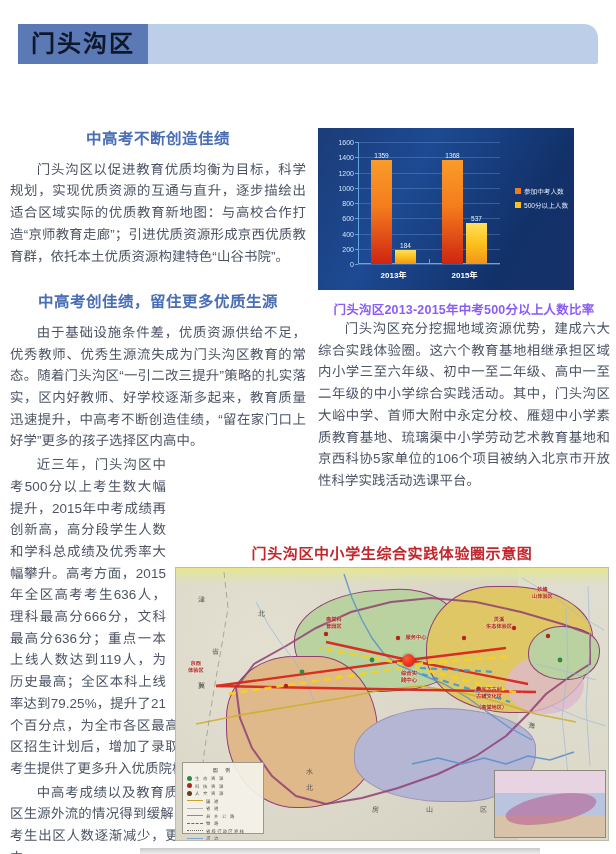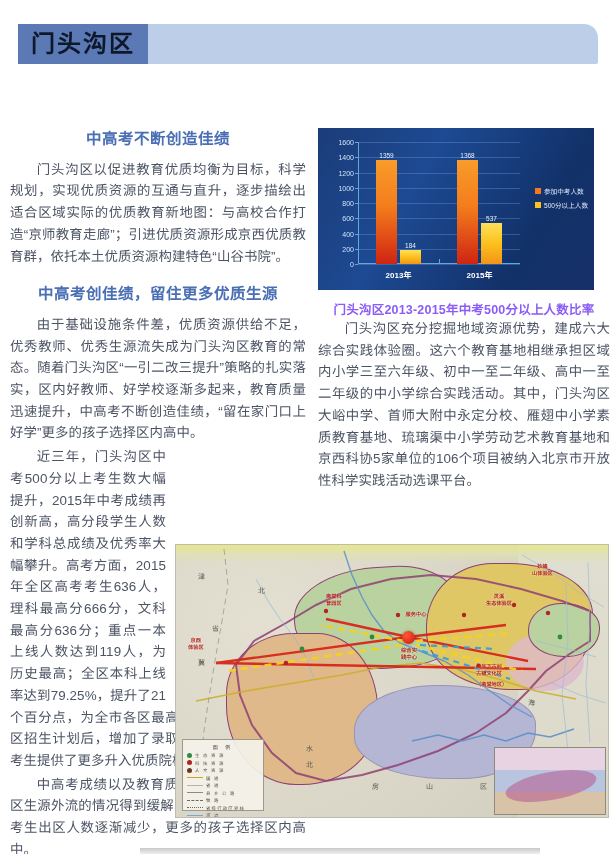--- a/index.html
+++ b/index.html
@@ -35,21 +35,21 @@
   .col-right{
     position:absolute;left:318px;top:128px;width:292px;
   }
 
   h2.sec{
     color:#4a6fb5;font-size:15.5px;font-weight:bold;
     text-align:center;margin:0 0 9px 0;line-height:1.4;
     letter-spacing:.5px;
   }
   h2.sec.first{margin-top:0;}
-  h2.sec.tight{margin-top:16px;}
+  h2.sec.tight{margin-top:24px;}
 
   p.body{
     margin:0 0 2px 0;
     color:#4c5464;
     font-size:13.4px;
     line-height:1.62;
     text-align:justify;
     text-indent:2em;
     letter-spacing:.1px;
   }
@@ -57,21 +57,21 @@
   
   .float-map-spacer{
     float:right;
     width:132px;height:250px;
     shape-outside:inset(0);
     margin:6px 0 0 8px;
   }
 
   
   .chart-box{
-    position:relative;width:276px;height:162px;
+    position:relative;width:256px;height:162px;
     background:linear-gradient(120deg,#1b3c78 0%,#1d4a93 35%,#123169 75%,#16306a 100%);
     overflow:hidden;
   }
   .chart-plot{
     position:absolute;left:40px;top:14px;right:74px;bottom:26px;
   }
   .gridline{position:absolute;left:0;right:0;height:1px;background:rgba(120,170,225,.33);}
   .axis-y{position:absolute;left:0;top:0;bottom:0;width:1px;background:#63a6e0;}
   .axis-x{position:absolute;left:0;right:0;bottom:0;height:1.5px;background:#63a6e0;}
   .ytick{
@@ -316,20 +316,21 @@
             <span class="legend-text">500分以上人数</span>
           </div>
         </div>
     </div>
     <div class="chart-caption">门头沟区2013-2015年中考500分以上人数比率</div>
 
     <p class="body">门头沟区充分挖掘地域资源优势，建成六大综合实践体验圈。这六个教育基地相继承担区域内小学三至六年级、初中一至二年级、高中一至二年级的中小学综合实践活动。其中，门头沟区大峪中学、首师大附中永定分校、雁翅中小学素质教育基地、琉璃渠中小学劳动艺术教育基地和京西科协5家单位的106个项目被纳入北京市开放性科学实践活动选课平台。</p>
   </div>
 
   <div class="map-figure">
+    <div class="map-title">门头沟区中小学生综合实践体验圈示意图</div>
     <div class="map-img">
       <div class="m-layer m-base"></div>
       <div class="m-layer m-city"></div>
       <div class="m-layer m-haze"></div>
 
       <div class="poly poly-green"></div>
       <div class="poly poly-yellow"></div>
       <div class="poly poly-pinkE"></div>
       <div class="poly poly-greenE"></div>
       <div class="poly poly-tan"></div>

